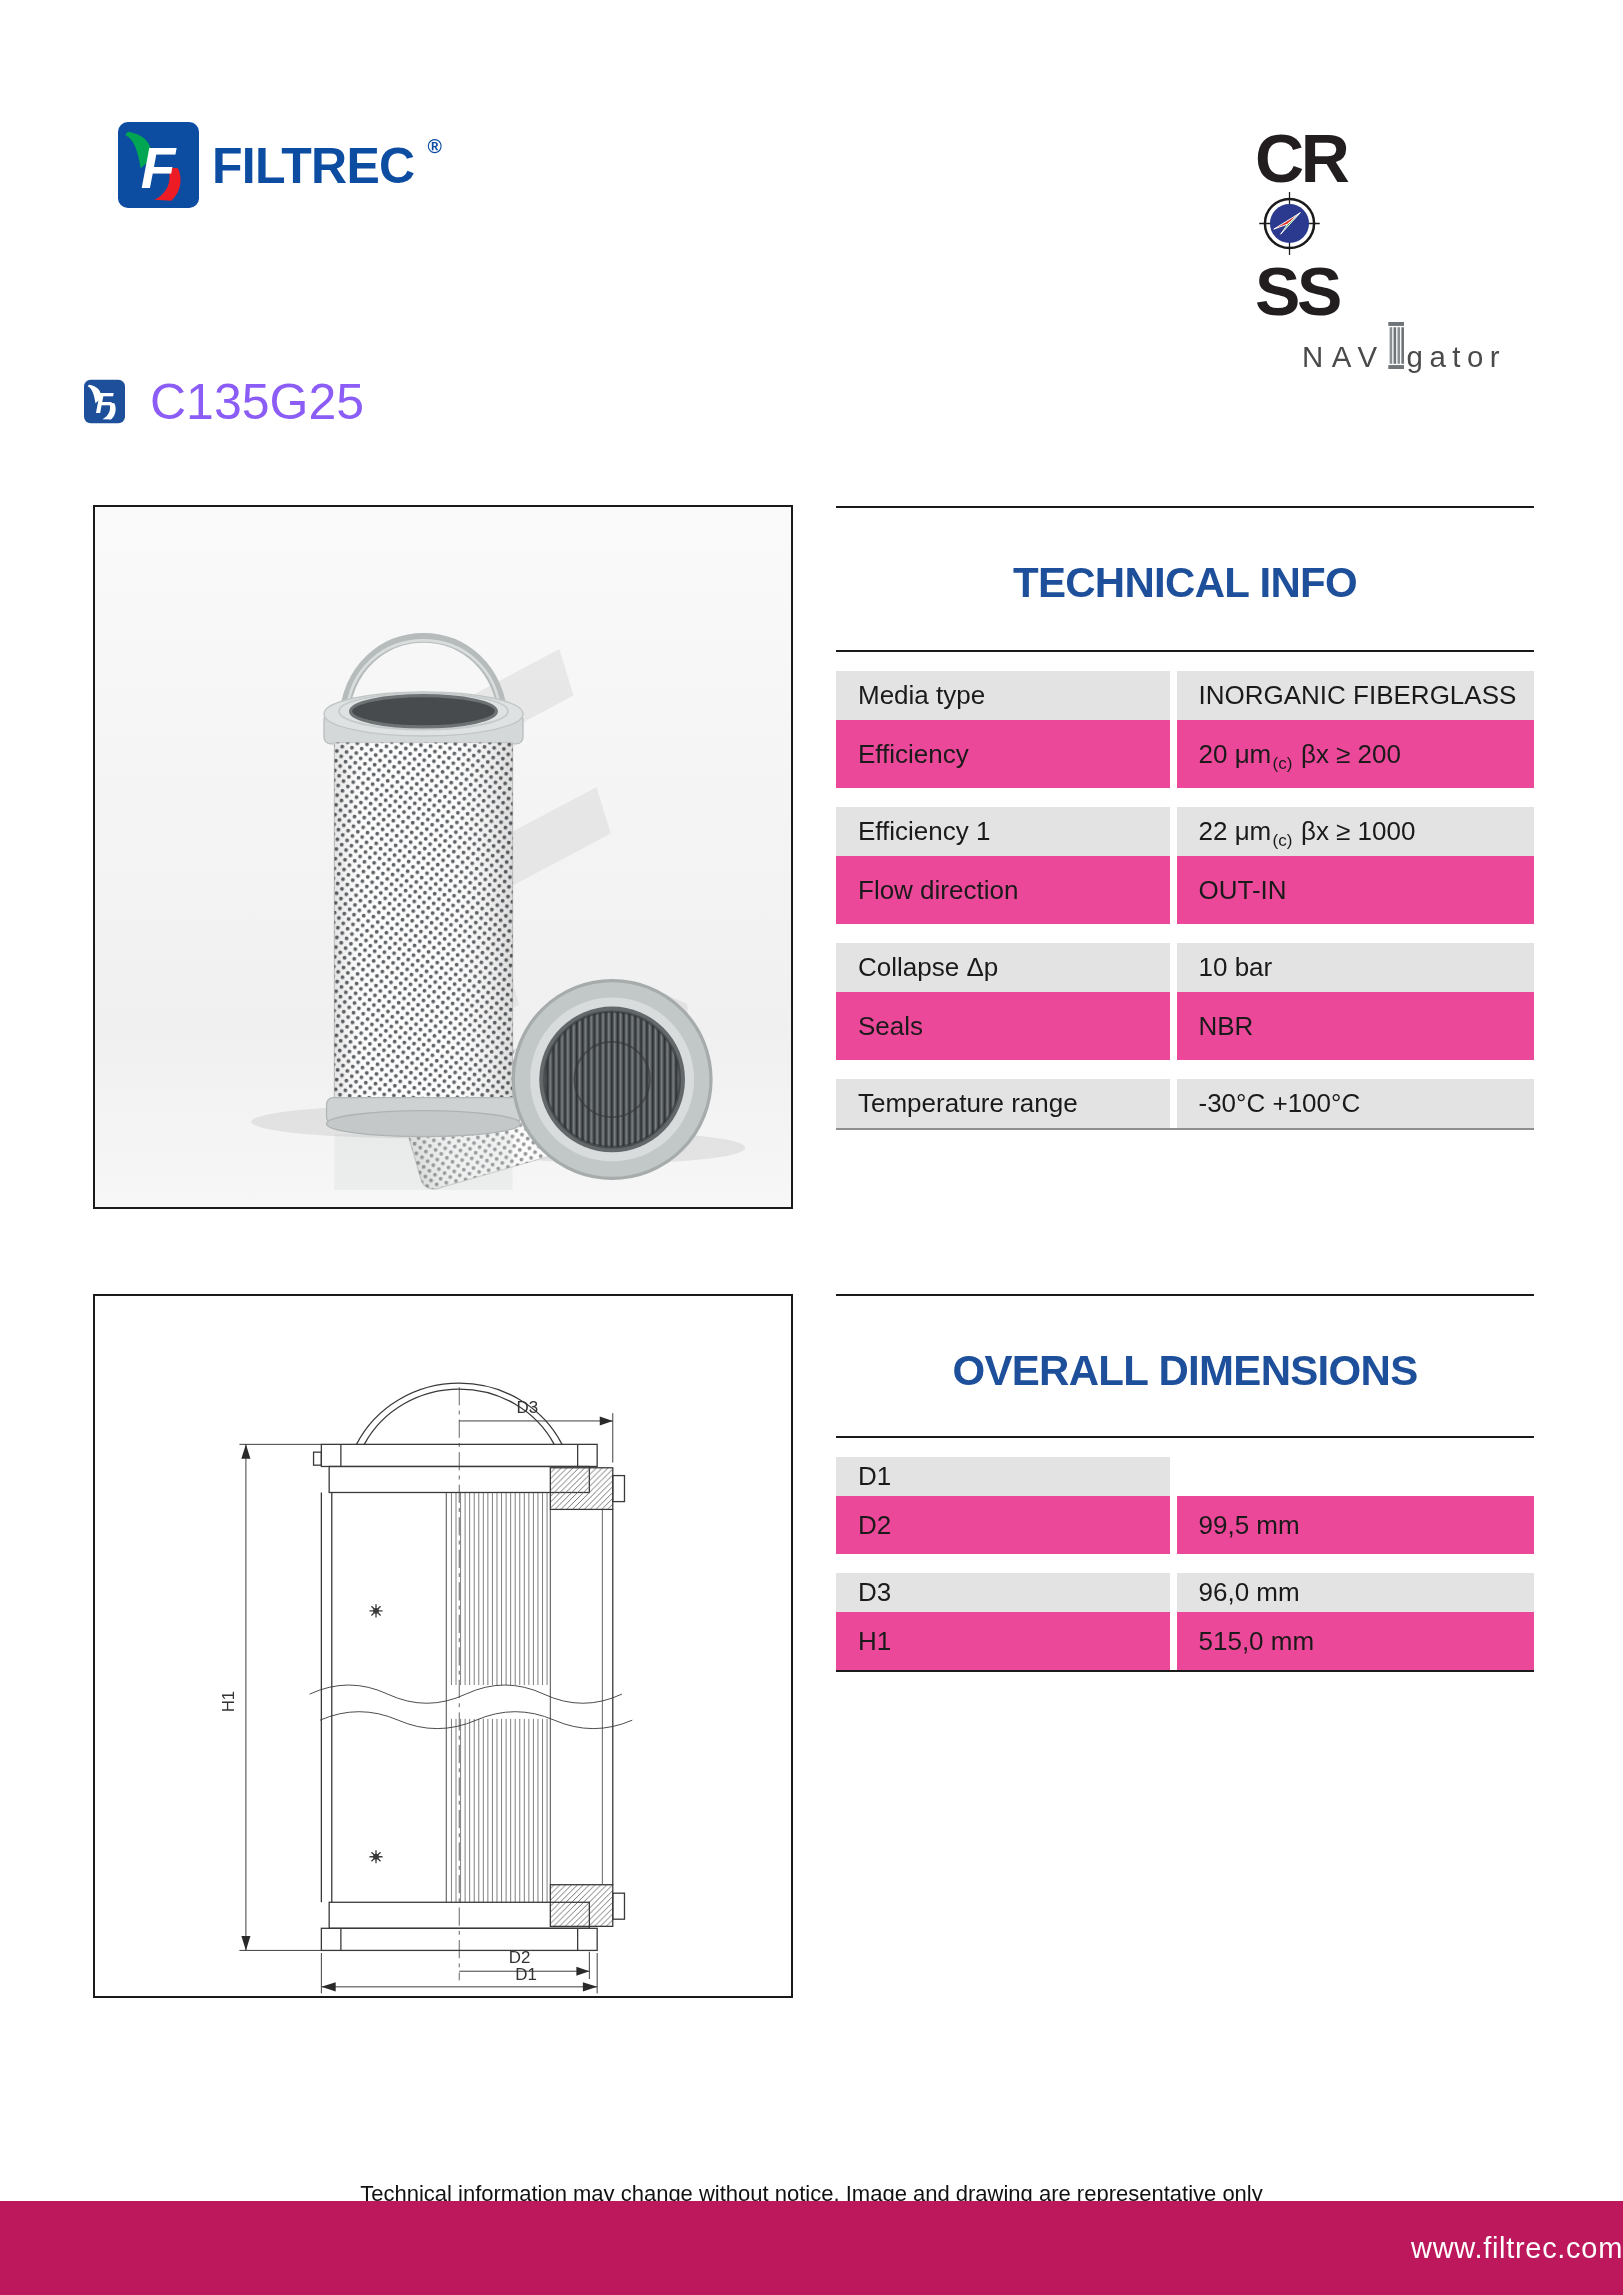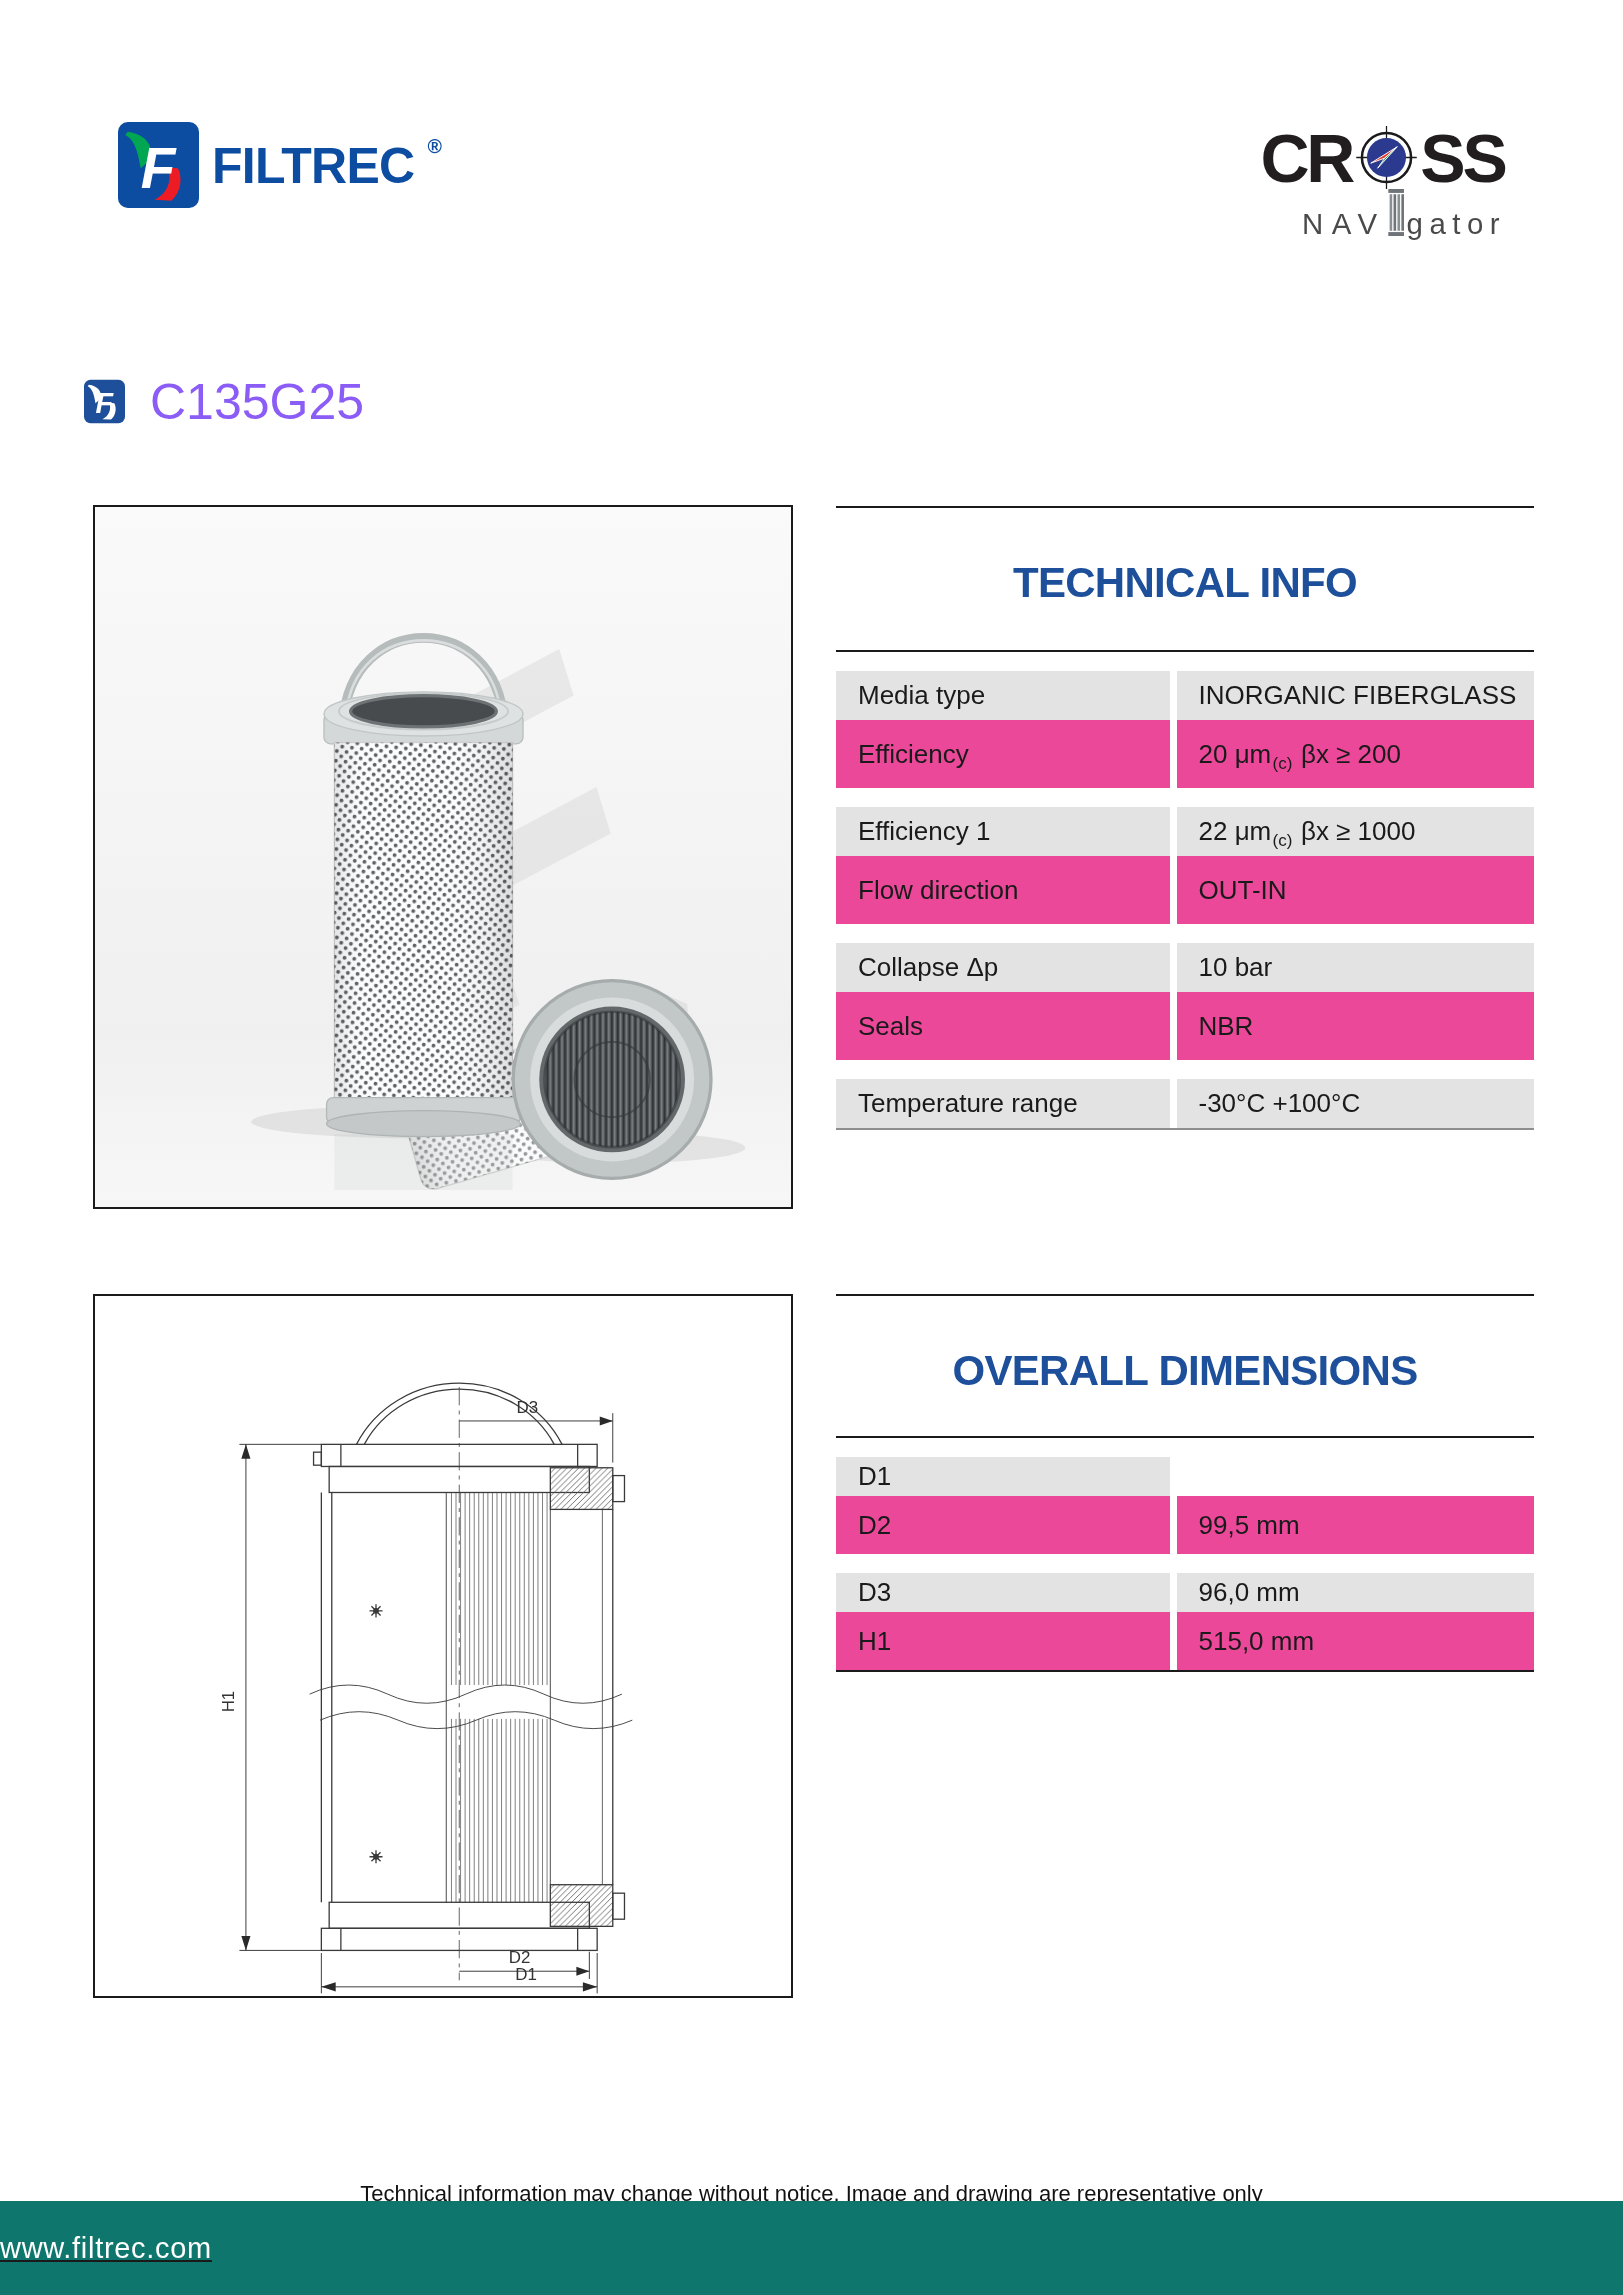--- a/index.html
+++ b/index.html
@@ -5,21 +5,21 @@
   html,body{margin:0;padding:0;background:#ffffff;}
   body{font-family:"Liberation Sans", sans-serif; color:#1a1a1a;}
   .page{position:relative;width:1623px;height:2295px;background:#fff;overflow:hidden;}
 
   
   .filtrec-logo{position:absolute;left:118px;top:123px;height:86px;display:flex;align-items:center;gap:13px;}
   .filtrec-word{font-size:50px;font-weight:bold;color:#0c4da2;letter-spacing:-0.7px;}
   .filtrec-reg{font-size:19.6px;font-weight:bold;color:#0c4da2;transform:translateY(-19.6px);display:inline-block;}
 
   .cross-logo{position:absolute;left:1255px;top:124px;width:255px;}
-  .cross-row1{display:flex;align-items:center;justify-content:center;}
+  .cross-row1{display:flex;justify-content:center;flex-direction:column;}
   .cross-txt{font-size:68px;font-weight:800;color:#221e1f;letter-spacing:-3.3px;line-height:1;}
   .cross-row2{display:flex;align-items:flex-end;justify-content:flex-end;margin-top:-2.6px;padding-right:3.9px;}
   .nav-txt{font-size:29.4px;color:#4a4a4a;letter-spacing:8.5px;line-height:1;}
   .gator-txt{font-size:29.4px;color:#4a4a4a;letter-spacing:6.5px;line-height:1;}
 
   
   .product-row{position:absolute;left:84px;top:373px;display:flex;align-items:center;gap:25px;}
   .product-code{font-size:50px;font-weight:normal;color:#8b5cf6;letter-spacing:0px;}
 
   
@@ -42,21 +42,21 @@
   .trow{display:flex;height:68px;}
   .drow{display:flex;height:58px;}
   .cell{display:flex;align-items:center;box-sizing:border-box;padding-left:22px;font-size:26px;color:#1a1a1a;background:#ec4899;}
   .cell.label{width:334px;flex:0 0 334px;}
   .cell.value{flex:1;margin-left:6.5px;}
   .gray .cell{background:#e3e3e3;margin-top:19px;}
   .cell.value sub{font-size:17px;line-height:0;transform:translateY(9.2px);margin:0 1.3px 0 1.3px;}
 
   
   .disclaimer{position:absolute;left:0;top:2159px;width:100%;text-align:center;font-size:22px;color:#111111;}
-  .footer-bar{position:absolute;left:0;top:2201px;width:100%;height:94px;background:#0f766e;display:flex;align-items:center;justify-content:flex-start;text-decoration:underline;}
+  .footer-bar{position:absolute;left:0;top:2201px;width:100%;height:94px;background:#be185d;display:flex;align-items:center;justify-content:flex-end;}
   .footer-site{font-size:29px;color:#ffffff;letter-spacing:0.7px;}
 
   
   .drawtxt{font-size:26px;fill:#333;}
 </style>
 </head>
 <body>
 
 <div class="page">
 

